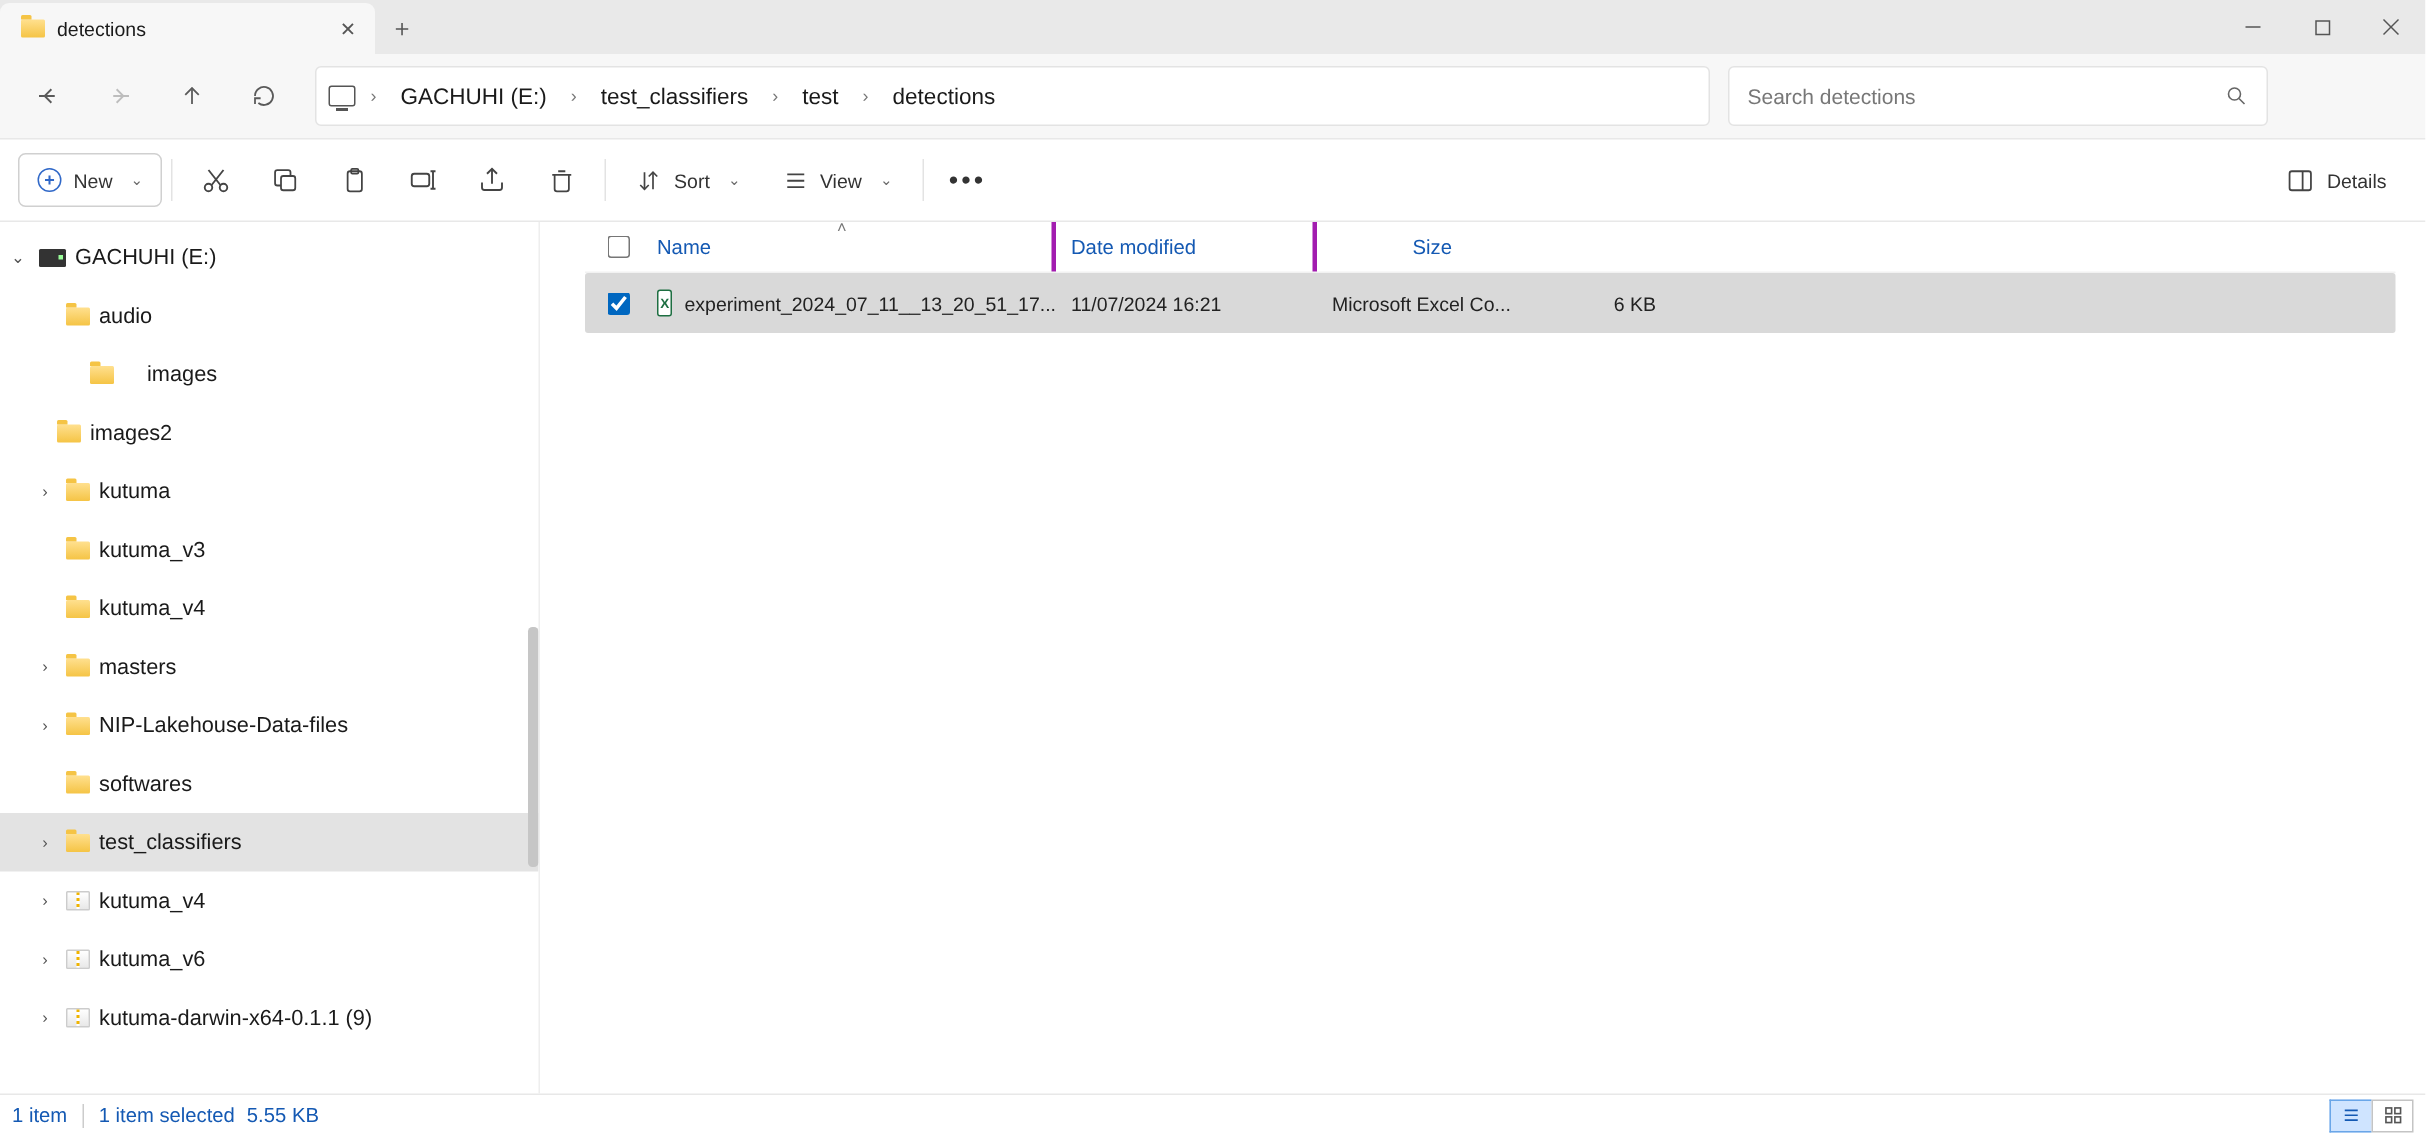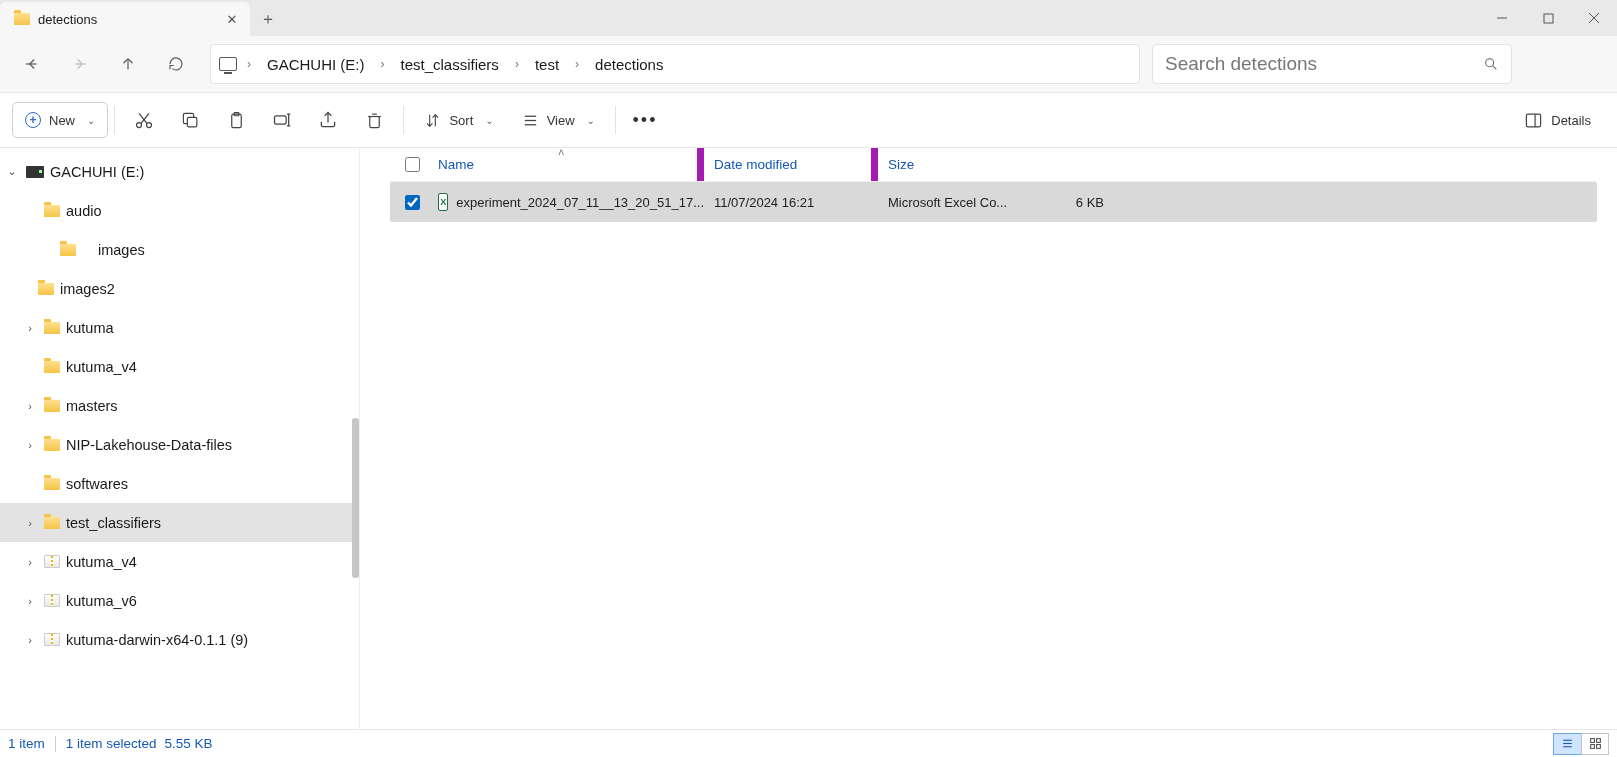--- a/index.html
+++ b/index.html
@@ -29,21 +29,21 @@
              color:#5a5a5a; border-radius:4px; }
   .nav-ico.disabled { color:#bdbdbd; }
   .addrbox { flex:1; height:40px; background:#fff; border:1px solid #e3e3e3; border-radius:4px;
              display:flex; align-items:center; padding:0 8px; gap:0; margin:0 8px; max-width: 930px;}
   .crumb-chev { color:#777; padding:0 10px; font-size:12px; }
   .crumb    { padding:0 6px; font-size:15px; cursor:pointer; }
   .pc-ico   { width:18px; height:14px; border:1.3px solid #555; border-radius:2px; position:relative; }
   .pc-ico::after{content:""; position:absolute; bottom:-4px; left:4px; width:8px; height:2px; background:#555;}
   .searchbox{ width:360px; height:40px; background:#fff; border:1px solid #e3e3e3; border-radius:4px;
               display:flex; align-items:center; padding:0 12px; color:#777; }
-  .searchbox input{ border:none; outline:none; flex:1; font-size:19px; color:#4c1d95; background:transparent;}
+  .searchbox input{ border:none; outline:none; flex:1; font-size:14px; color:#4c1d95; background:transparent;}
   .searchbox input::placeholder{ color:#777; }
 
   
   .toolbar { height:56px; border-top:1px solid #e8e8e8; border-bottom:1px solid #e8e8e8;
              display:flex; align-items:center; padding:0 12px; gap:0; background:#fff; }
   .tb-btn  { display:flex; align-items:center; gap:8px; padding:0 14px; height:36px;
              border-radius:4px; cursor:pointer; color:#333; }
   .tb-btn.icon-only{ padding:0; width:46px; justify-content:center; }
   .tb-sep  { width:1px; height:28px; background:#e3e3e3; margin:0 6px; }
   .tb-new  { border:1px solid #d0d0d0; border-radius:5px; padding:0 12px; height:36px;
@@ -75,26 +75,26 @@
   .folder-ico-s{ width:16px; height:12px; background:linear-gradient(#ffe08f,#f5c445);
                  border-radius:1px; position:relative;}
   .folder-ico-s::before{content:"";position:absolute;top:-3px;left:0;width:7px;height:3px;
                          background:#f5c445;border-top-left-radius:1px;border-top-right-radius:1px;}
   .tree-label.root{ font-weight:500; }
 
   
   .files{ flex:1; display:flex; flex-direction:column; padding: 0 20px 0 30px;}
   .file-head{ display:flex; align-items:center; height:34px; color:#1459b3; font-size:13.5px;
               border-bottom:1px solid #f2f2f2; position:relative;}
-  .col{ display:flex; align-items:center; height:100%; padding-left:10px; border-right:7px solid #a21caf;}
+  .col{ display:flex; align-items:center; height:100%; padding-left:10px; border-right:3px solid #a21caf;}
   .col.check{ width:38px; padding-left:6px; justify-content:center; border-right:none;}
   .col.name { width:276px; }
   .col.date { width:174px; }
   .col.type { width:150px; }
-  .col.size { width:90px; justify-content:flex-start; border-right:none;}
+  .col.size { width:90px; justify-content:flex-end; border-right:none;}
   .sort-arrow{ position:absolute; left:168px; top:-2px; font-size:11px; color:#777;}
   .file-row{ display:flex; align-items:center; height:40px; background:#d9d9d9; border-radius:2px;}
   .file-row .col{ border-right:none; color:#222;}
   .file-row .col.name{ gap:8px; overflow:hidden; white-space:nowrap;}
   .file-row .col.size{ justify-content:flex-end; padding-right:14px;}
   .xls-ico{ width:18px; height:18px; border:1px solid #1e6f42; border-radius:2px;
             display:flex; align-items:center; justify-content:center; color:#1e6f42;
             font-size:9px; font-weight:bold; background:#fff;}
   input[type=checkbox]{ width:15px; height:15px; accent-color:#0067c0;}
 
@@ -294,20 +294,25 @@
         </div>
         <div class="tree-row" style="padding-left: 16px;">
           <span class="tree-chev blank">&gt;</span>
           <span class="folder-ico-s"></span>
           <span class="tree-label">images2</span>
         </div>
         <div class="tree-row" style="padding-left: 22px;">
           <span class="tree-chev">›</span>
           <span class="folder-ico-s"></span>
           <span class="tree-label">kutuma</span>
+        </div>
+        <div class="tree-row" style="padding-left: 22px;">
+          <span class="tree-chev blank">&gt;</span>
+          <span class="folder-ico-s"></span>
+          <span class="tree-label">kutuma_v3</span>
         </div>
         <div class="tree-row" style="padding-left: 22px;">
           <span class="tree-chev blank">&gt;</span>
           <span class="folder-ico-s"></span>
           <span class="tree-label">kutuma_v4</span>
         </div>
         <div class="tree-row" style="padding-left: 22px;">
           <span class="tree-chev">›</span>
           <span class="folder-ico-s"></span>
           <span class="tree-label">masters</span>

